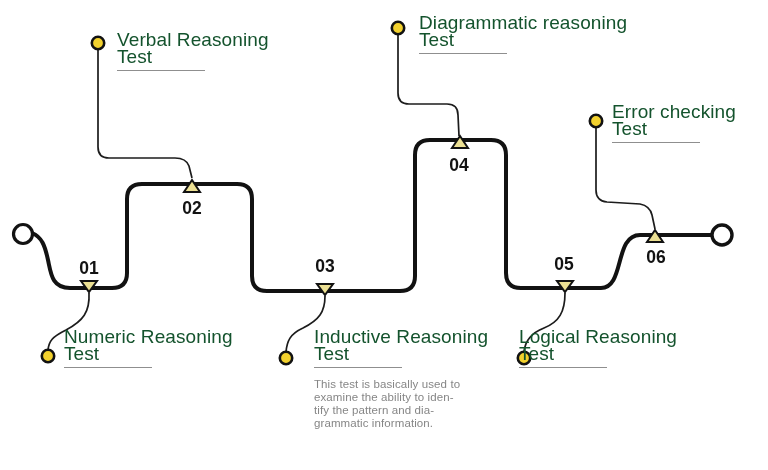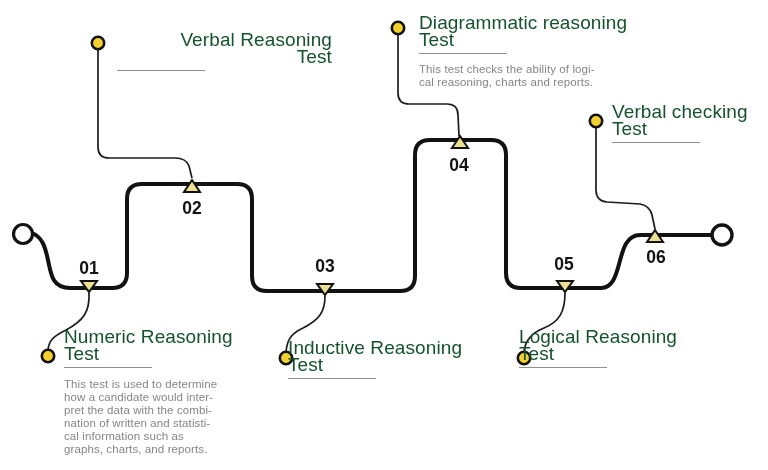--- a/index.html
+++ b/index.html
@@ -7,25 +7,25 @@
          font-family:"Liberation Sans", sans-serif;}
   #roadmap-svg{position:absolute;left:0;top:0;}
   .step-number{font-family:"Liberation Sans", sans-serif;font-size:17.5px;font-weight:800;}
   .callout-block{position:absolute;}
   .callout-title{font-size:19px;line-height:17px;font-weight:400;color:#14532d;
                  letter-spacing:.1px;white-space:pre-line;}
   .title-underline{width:88px;height:1px;background:#8f8f8f;margin-top:5px;}
   .callout-desc{margin-top:9px;font-size:11.5px;line-height:12.9px;color:#868686;
                 white-space:pre-line;letter-spacing:.1px;}
   
-  #blk-verbal   {left:117px;top:31px;width:215px;text-align:right;}
+  #blk-verbal   {left:117px;top:31px;width:215px;}
   #blk-diagram  {left:419px;top:14px;width:225px;}
   #blk-error    {left:612px;top:103px;width:150px;}
   #blk-numeric  {left:64px;top:328px;width:200px;}
-  #blk-inductive{left:288px;top:328px;width:200px;margin-top:11px;}
+  #blk-inductive{left:314px;top:328px;width:200px;}
   #blk-logical  {left:519px;top:328px;width:220px;}
   #blk-numeric .callout-desc, #blk-inductive .callout-desc, #blk-logical .callout-desc{margin-top:10px;}
 </style>
 </head>
 <body>
 
 <div id="stage">
 
   <svg id="roadmap-svg" width="768" height="470" viewBox="0 0 768 470">
 
@@ -79,45 +79,41 @@
   <div class="callout-block" id="blk-verbal">
     <div class="callout-title">Verbal Reasoning
 Test</div>
     <div class="title-underline"></div>
   </div>
 
   <div class="callout-block" id="blk-diagram">
     <div class="callout-title">Diagrammatic reasoning
 Test</div>
     <div class="title-underline"></div>
-    <div class="callout-desc">This test checks the ability of logi-
-cal reasoning, charts and reports.</div>
   </div>
 
   <div class="callout-block" id="blk-error">
-    <div class="callout-title">Verbal checking Test</div>
+    <div class="callout-title">Error checking Test</div>
     <div class="title-underline"></div>
   </div>
 
   <div class="callout-block" id="blk-numeric">
     <div class="callout-title">Numeric Reasoning
 Test</div>
     <div class="title-underline"></div>
-    <div class="callout-desc">This test is used to determine
-how a candidate would inter-
-pret the data with the combi-
-nation of written and statisti-
-cal information such as
-graphs, charts, and reports.</div>
   </div>
 
   <div class="callout-block" id="blk-inductive">
     <div class="callout-title">Inductive Reasoning
 Test</div>
     <div class="title-underline"></div>
+    <div class="callout-desc">This test is basically used to
+examine the ability to iden-
+tify the pattern and dia-
+grammatic information.</div>
   </div>
 
   <div class="callout-block" id="blk-logical">
     <div class="callout-title">Logical Reasoning
 Test</div>
     <div class="title-underline"></div>
   </div>
 
 </div>
 

